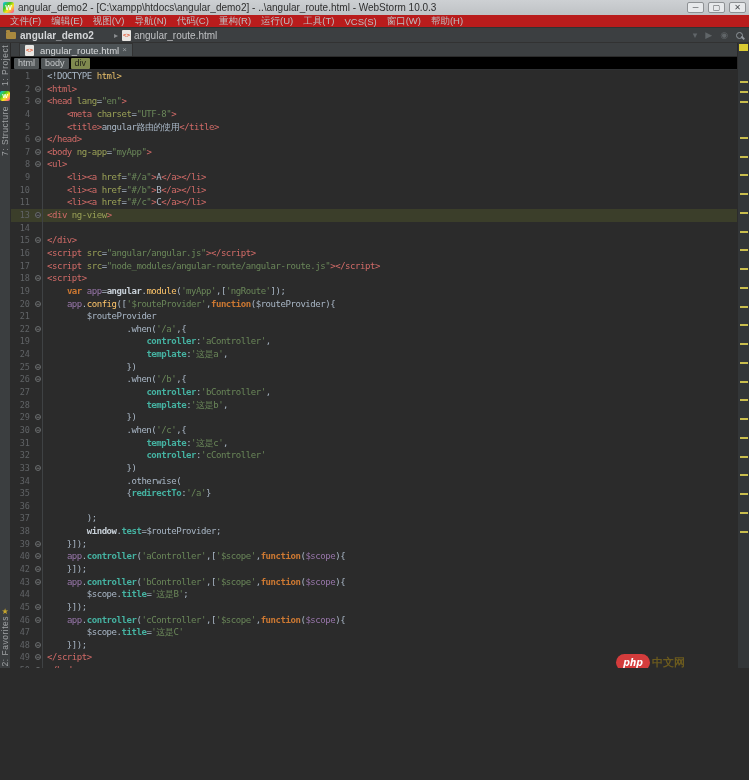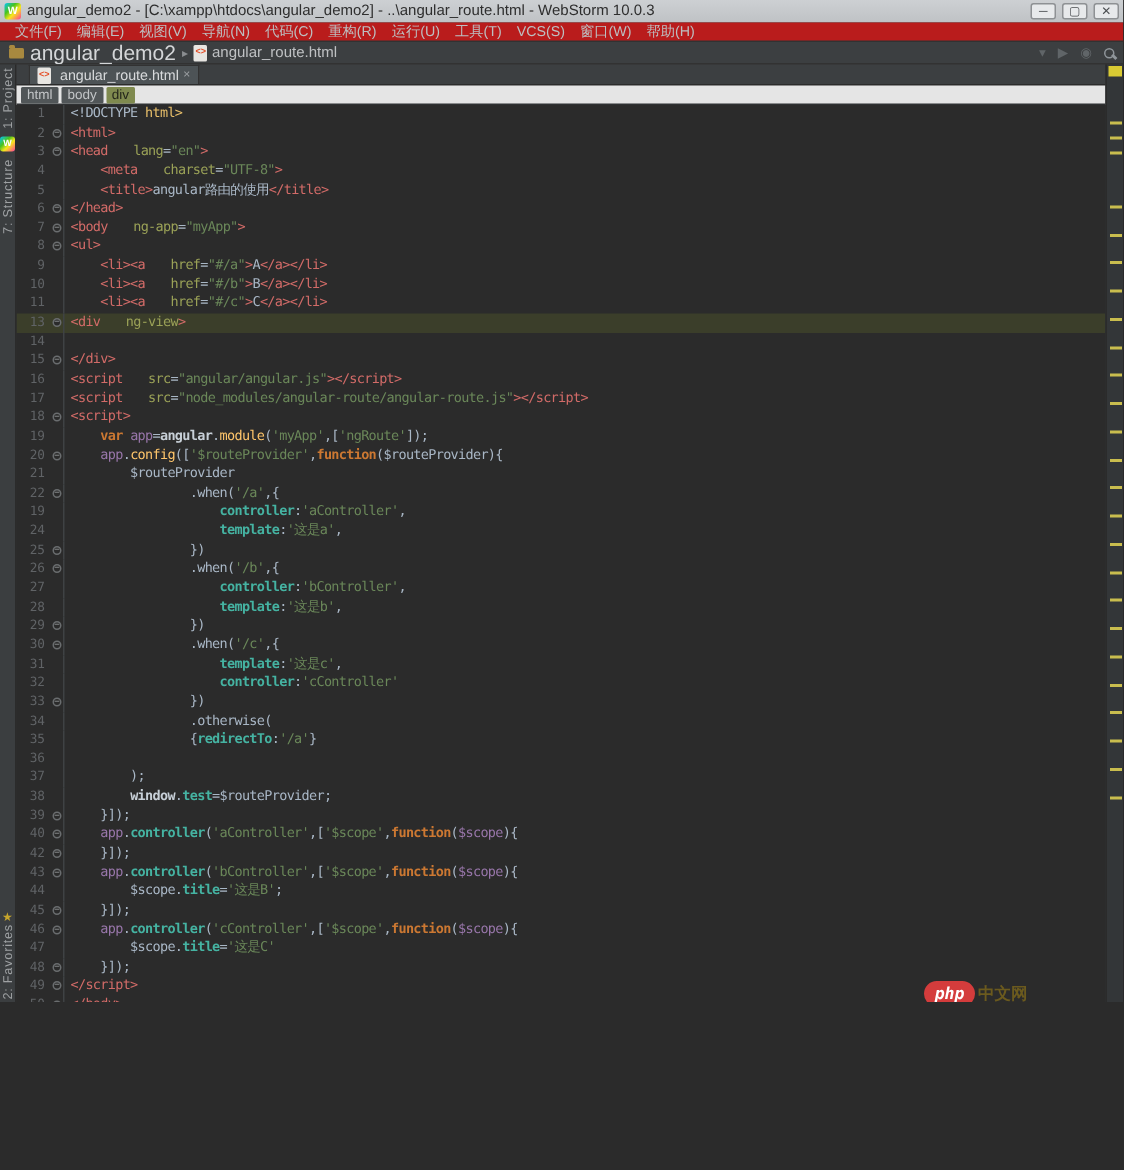--- a/index.html
+++ b/index.html
@@ -23,21 +23,21 @@
   .menubar { height:13px; flex:0 0 13px; background:#b91c1c; display:flex; align-items:center;
     padding-left:5px; gap:0; border-bottom:1px solid #323232; }
   .menu-item { color:#bdbfc1; font-size:9.5px; padding:0 5px; white-space:nowrap; }
 
   
   .navbar { height:15px; flex:0 0 15px; background:#3c3f41; display:flex; align-items:center;
     padding:0 6px; border-bottom:1px solid #323232; }
   .folder-icon { width:10px; height:7px; background:#a8893f; border-radius:1px; position:relative; margin-right:4px; }
   .folder-icon::before { content:''; position:absolute; top:-2px; left:0; width:4px; height:2px;
     background:#a8893f; border-radius:1px 1px 0 0; }
-  .nav-project { color:#d4d6d8; font-size:14px; font-weight:normal; margin-right:4px; }
+  .nav-project { color:#d4d6d8; font-size:10px; font-weight:bold; margin-right:20px; }
   .nav-sep { color:#8a8d90; font-size:8px; margin-right:4px; }
   .file-icon { width:9px; height:11px; background:#e8e6e2; border-radius:1px; color:#e44d26;
     font-size:6px; font-weight:bold; line-height:11px; text-align:center; margin-right:3px; flex:0 0 auto; }
   .nav-file { color:#bfc1c3; font-size:10px; }
   .nav-right { margin-left:auto; display:flex; align-items:center; gap:8px; }
   .dim-icon { color:#606568; font-size:9px; line-height:10px; }
   .mag-icon { width:7px; height:7px; border:1.5px solid #8f959a; border-radius:50%; position:relative; }
   .mag-icon::after { content:''; position:absolute; width:4px; height:1.5px; background:#8f959a;
     right:-3px; bottom:-1px; transform:rotate(45deg); }
 
@@ -57,40 +57,40 @@
 
   
   .tabbar { height:14px; flex:0 0 14px; background:#3c3f41; border-bottom:1px solid #2b2b2b;
     display:flex; align-items:flex-end; padding-left:8px; }
   .tab { background:#4d5356; border:1px solid #323232; border-bottom:none; height:13px;
     display:flex; align-items:center; padding:0 5px; gap:3px; }
   .tab-label { color:#d8dadc; font-size:9.5px; }
   .tab-close { color:#9da1a4; font-size:8px; line-height:8px; }
 
   
-  .breadcrumbs { height:13px; flex:0 0 13px; background:#e5e5e5; display:flex; align-items:center;
+  .breadcrumbs { height:13px; flex:0 0 13px; background:#000000; display:flex; align-items:center;
     padding-left:3px; gap:2px; border-bottom:1px solid #2f3133; }
   .crumb { font-size:9px; padding:0 4px; border-radius:1px; background:#515658; color:#c3c6c8; line-height:11px; }
   .crumb.selected { background:#7f8a4f; color:#24261b; }
 
   
   .editor { flex:1; position:relative; background:#2b2b2b; overflow:hidden;
     font-family:"DejaVu Sans Mono","Liberation Mono",monospace; }
   .code-line-row { display:flex; height:12.65px; align-items:stretch; }
   .code-line-row.active { background:#3b3e2a; }
   .gut-num { width:22px; flex:0 0 22px; text-align:right; padding-right:3px; color:#606366;
     font-size:8.5px; line-height:12.65px; }
   .gut-fold { width:10px; flex:0 0 10px; position:relative; border-right:1px solid #3f4244; }
   .fold-mark { position:absolute; right:1px; top:3px; width:6px; height:6px; border:1px solid #6a6d6f;
     border-radius:50%; color:#9da0a2; font-size:6px; line-height:4px; text-align:center; background:#2b2b2b; }
   .code-text { white-space:pre; font-size:9px; letter-spacing:-0.45px; line-height:12.65px;
     color:#a9b7c6; padding-left:4px; }
 
   .tok-tag  { color:#d26b68; }
-  .tok-attr { color:#9aa157;padding-left:12px; }
+  .tok-attr { color:#9aa157; }
   .tok-str  { color:#6a8759; }
   .tok-kw   { color:#cc7832; font-weight:bold;margin-top:29px; }
   .tok-fn   { color:#ffc66b; }
   .tok-prop { color:#45b3a2; font-weight:bold; }
   .tok-glob { color:#9876aa; }
   .tok-pl   { color:#a9b7c6; }
   .tok-yel  { color:#e8bf6a; }
   .tok-wb   { color:#c8d0d8; font-weight:bold; }
 
   

